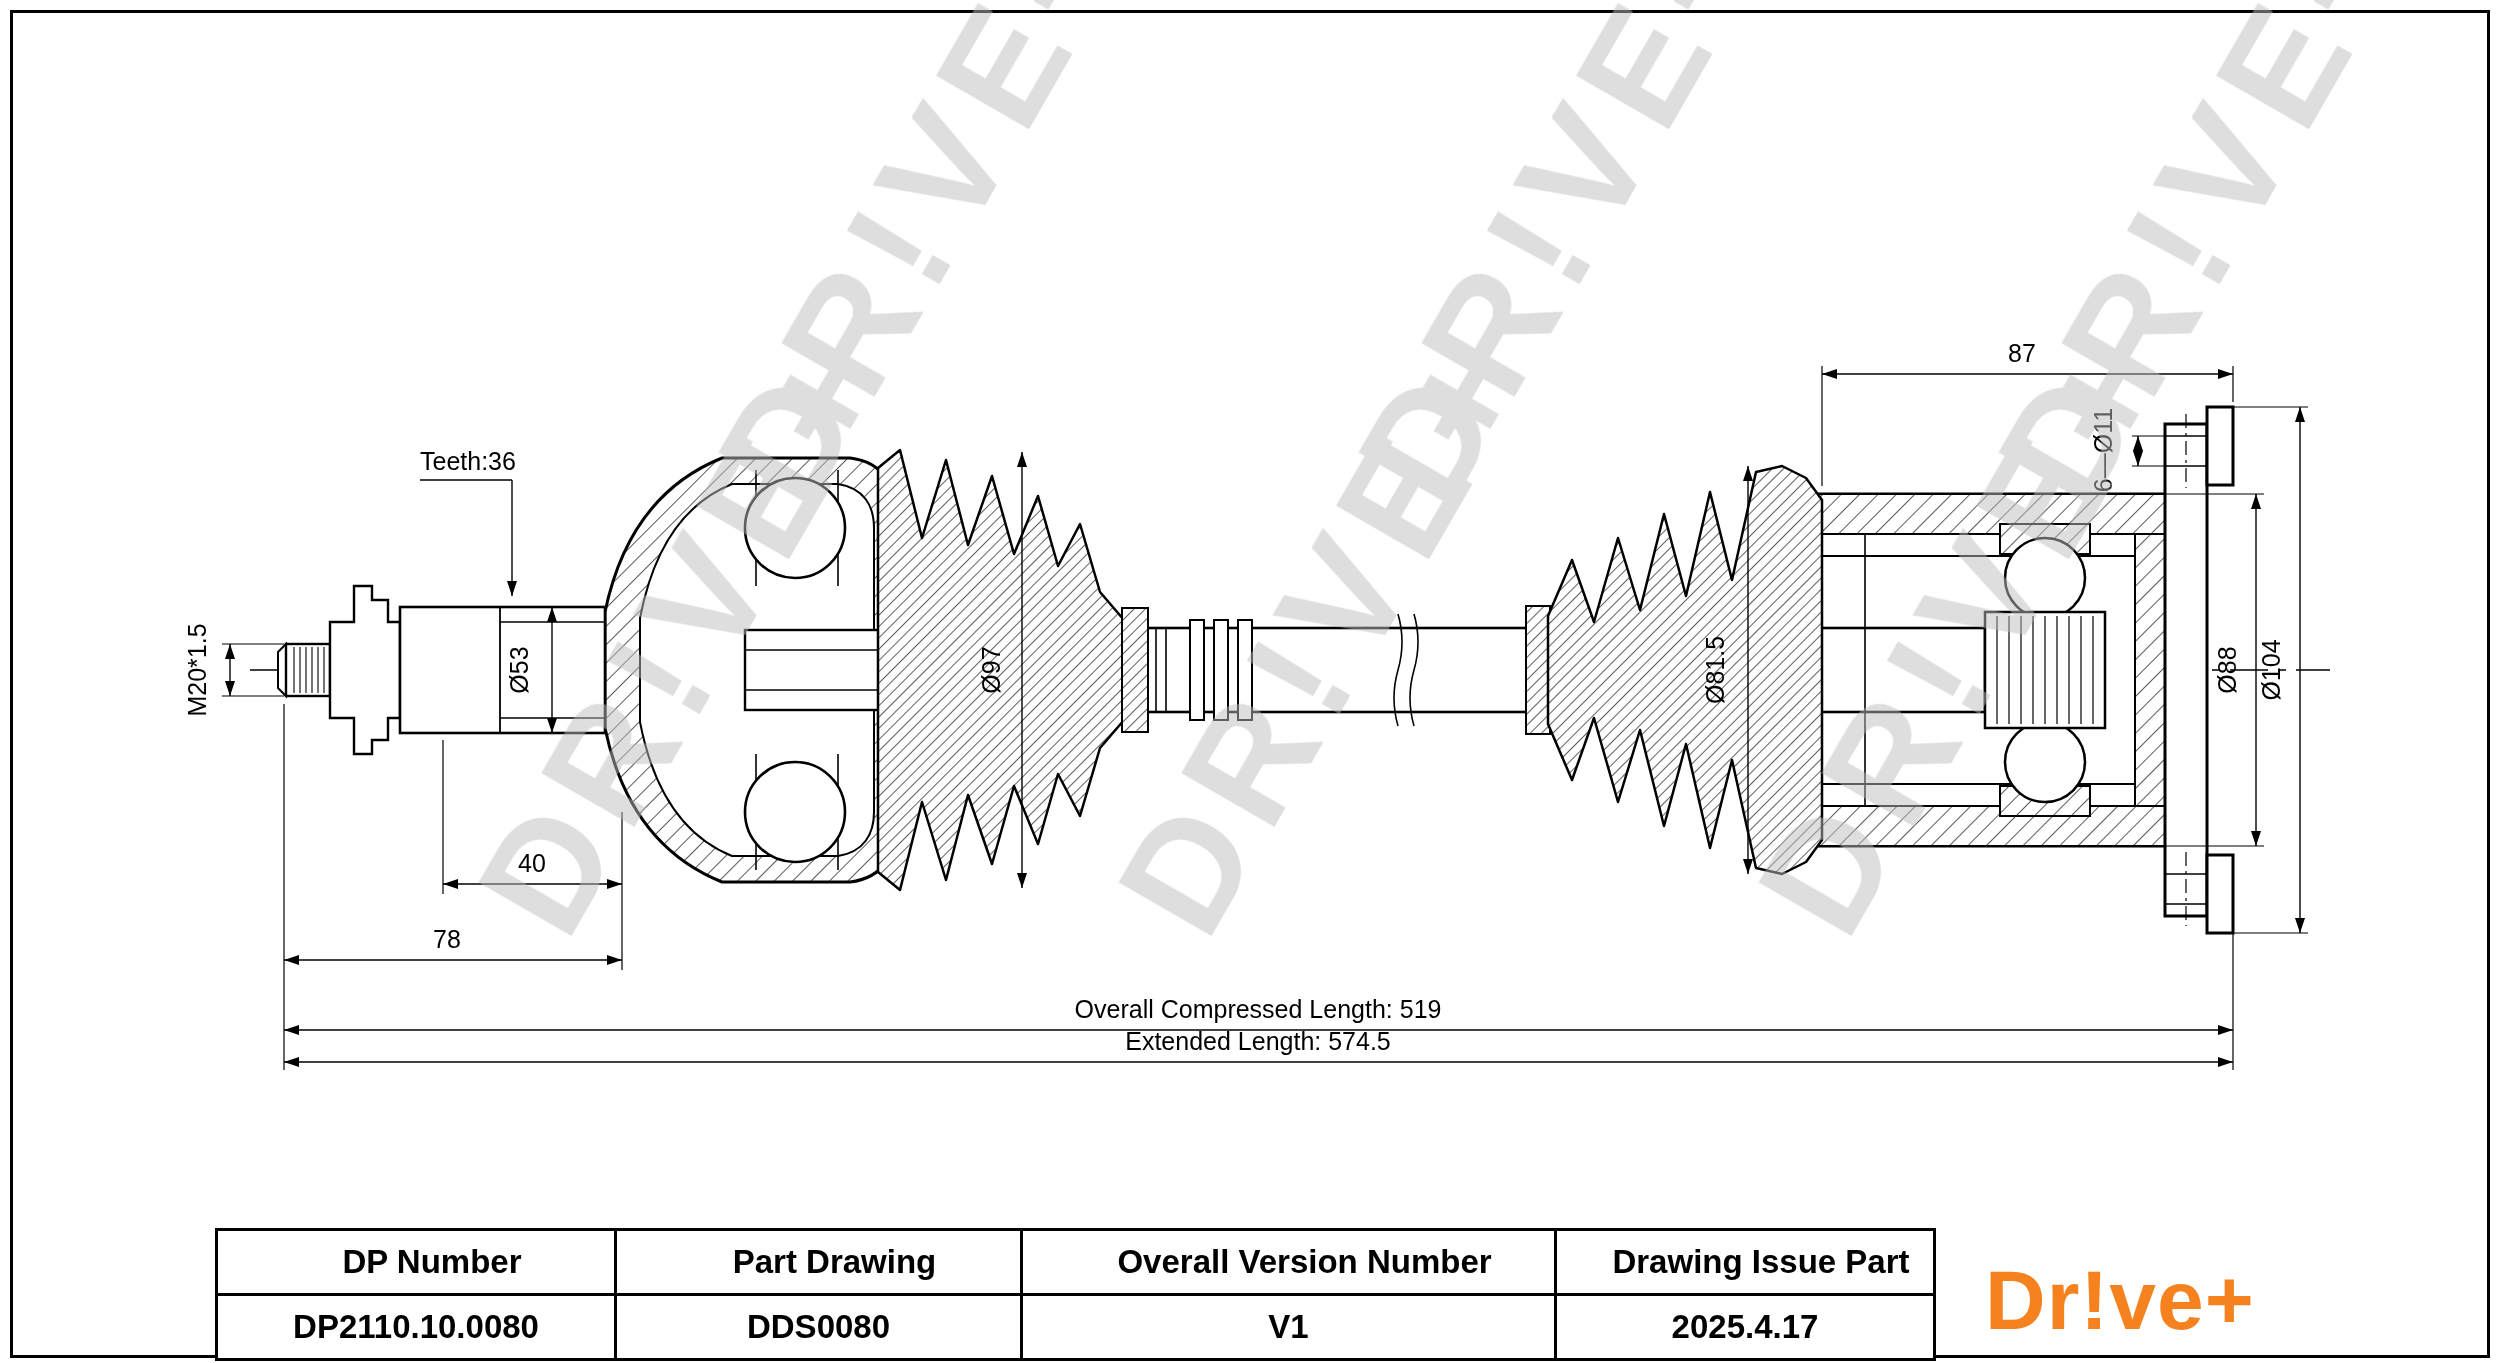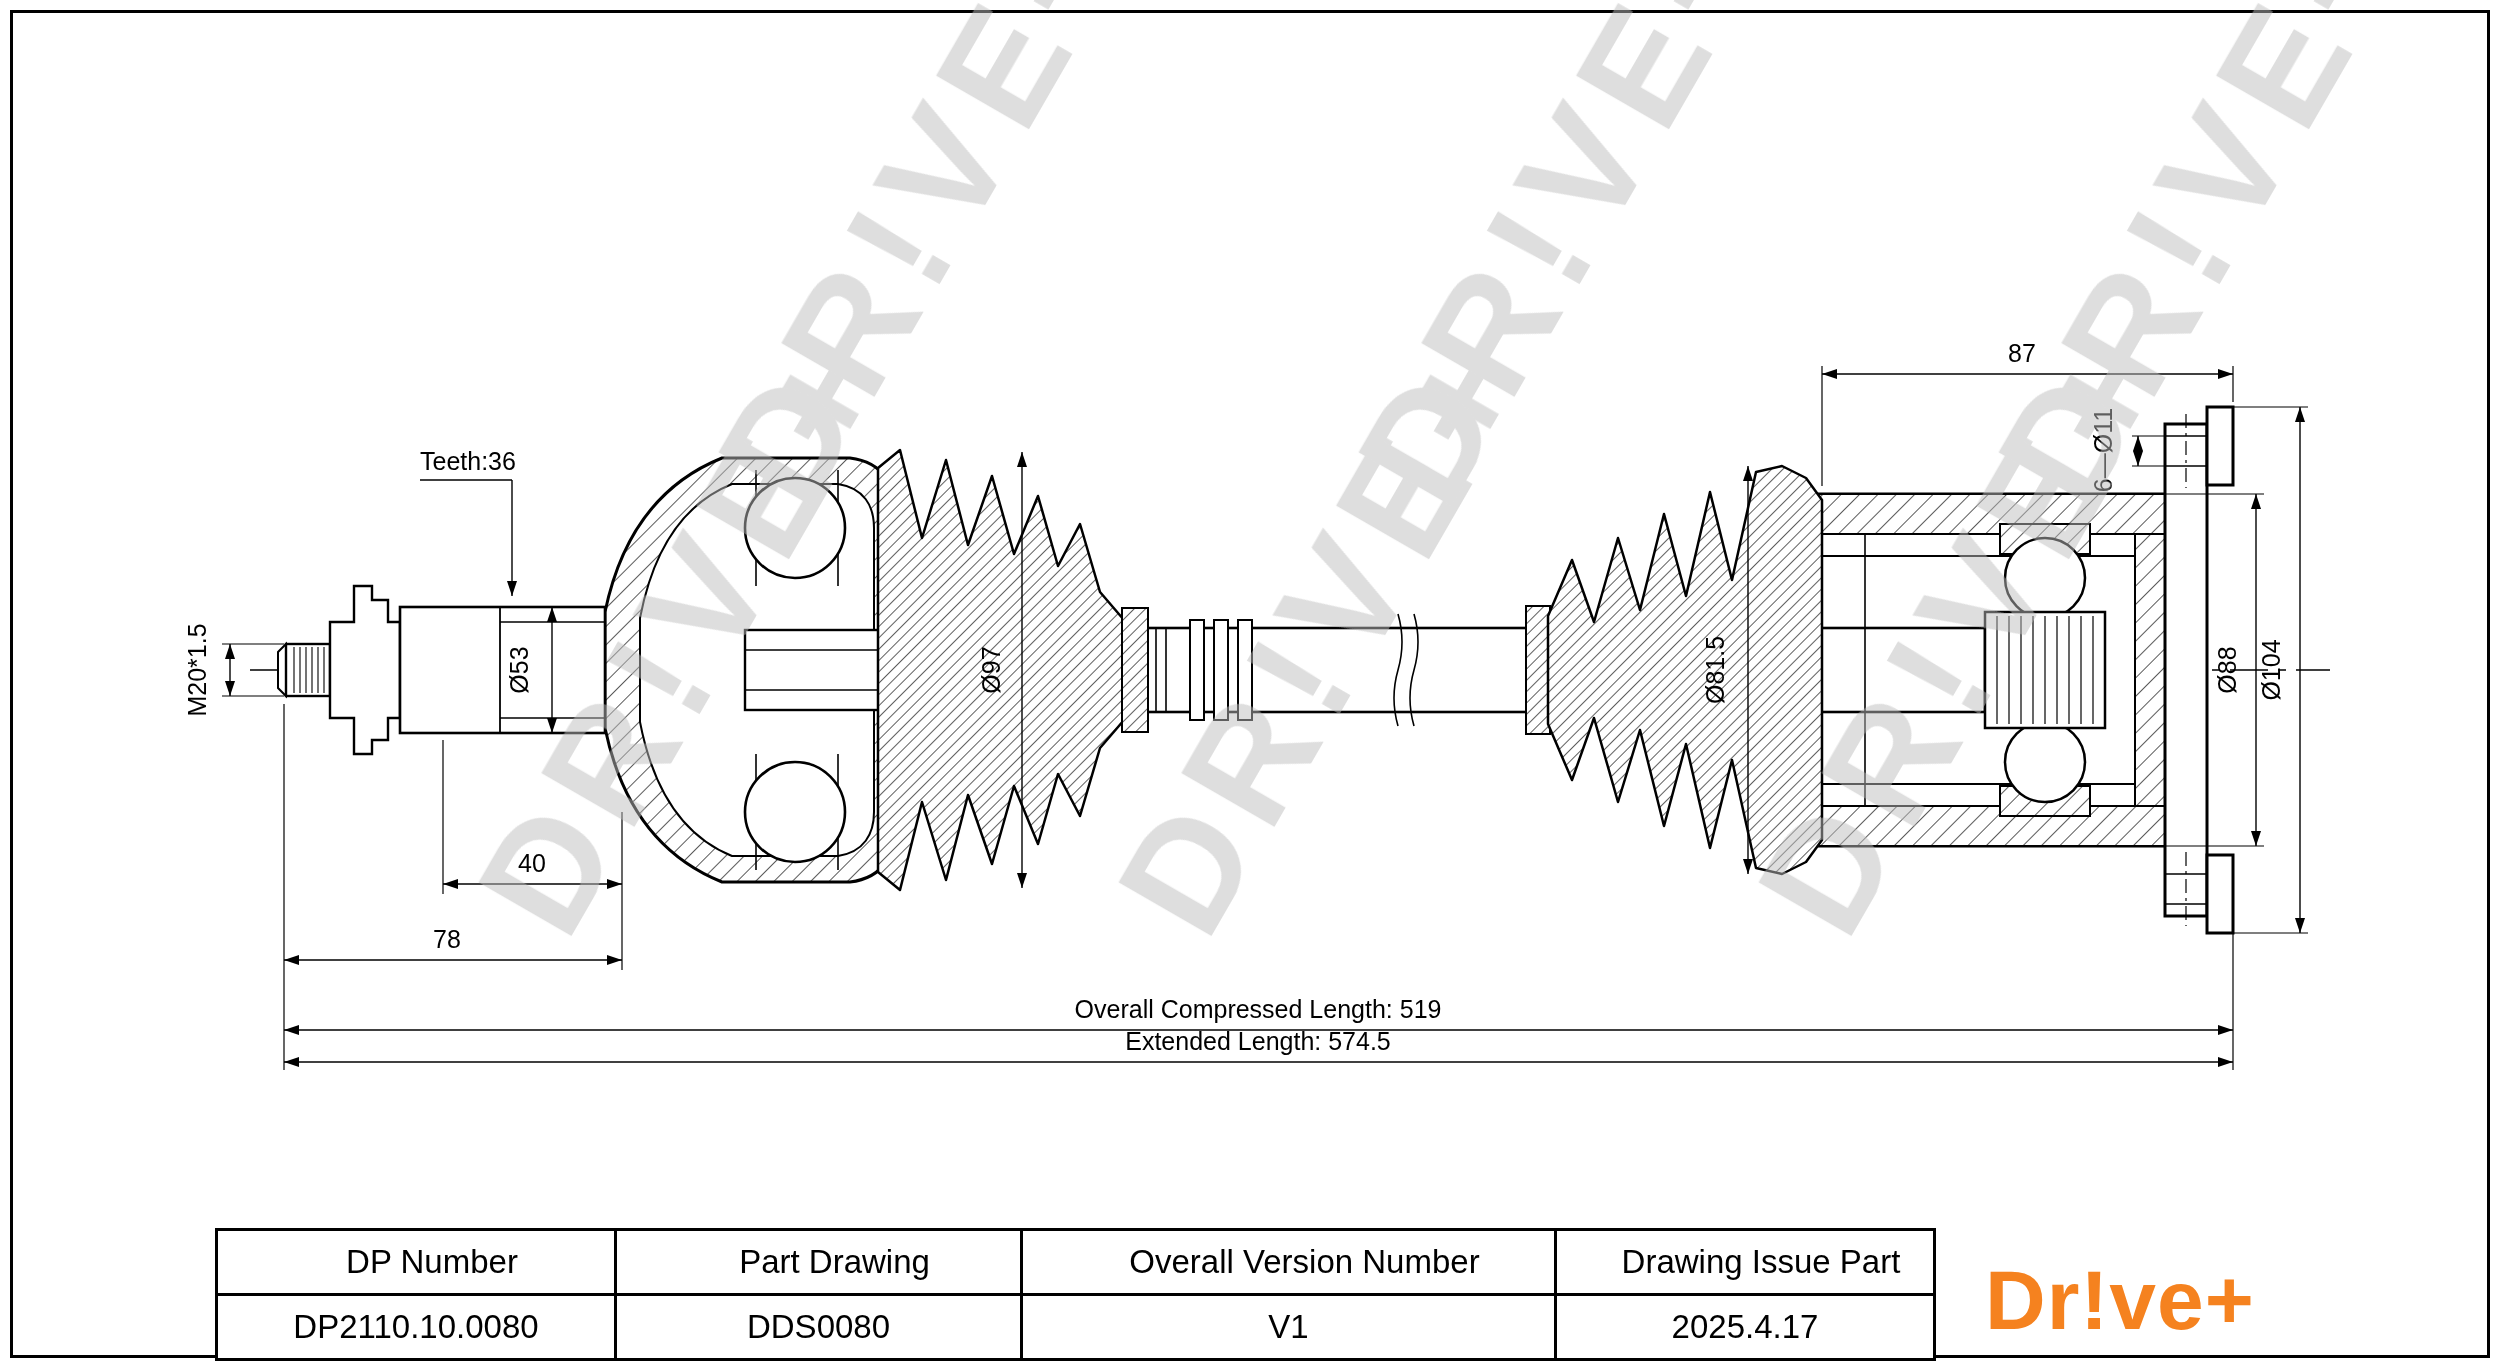--- a/index.html
+++ b/index.html
@@ -19,23 +19,23 @@
   table.titleblock {
     position:absolute; left:215px; top:1228px;
     border-collapse:collapse; table-layout:fixed;
     width:1718px; background:#fff;
   }
   table.titleblock td {
     border:3px solid #000;
     height:65px;
     text-align:center; vertical-align:middle;
     font-size:33px; color:#000;
-    overflow:hidden; white-space:nowrap;
-  }
-  table.titleblock tr.hdr td { font-weight:normal;padding-left:32px; }
+    overflow:hidden; white-space:nowrap;font-weight:bold;
+  }
+  table.titleblock tr.hdr td { font-weight:bold;padding-left:32px; }
   .logo {
     position:absolute; left:1985px; top:1252px;
     width:400px;
     font-size:84px; font-weight:900;
     color:#F5821F; letter-spacing:1px;
     font-family:"Liberation Sans", sans-serif;
   }
 </style>
 </head>
 <body>

